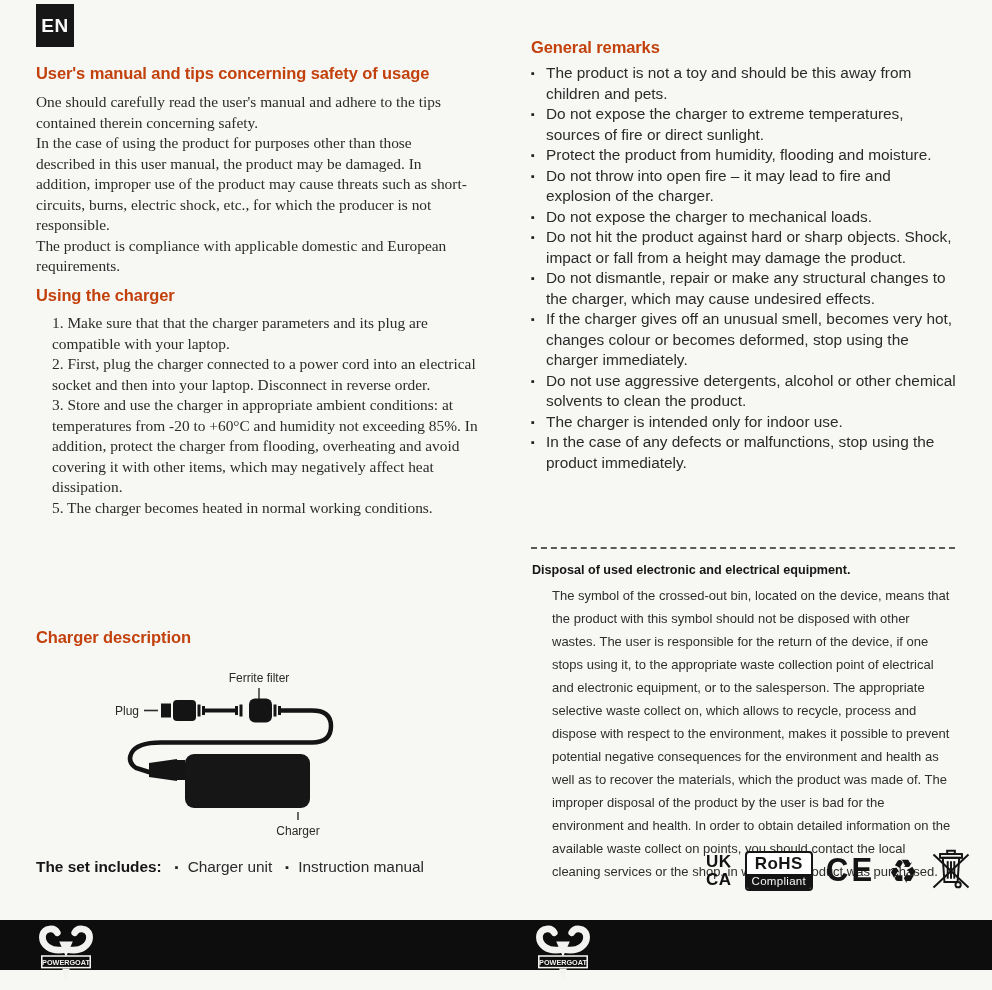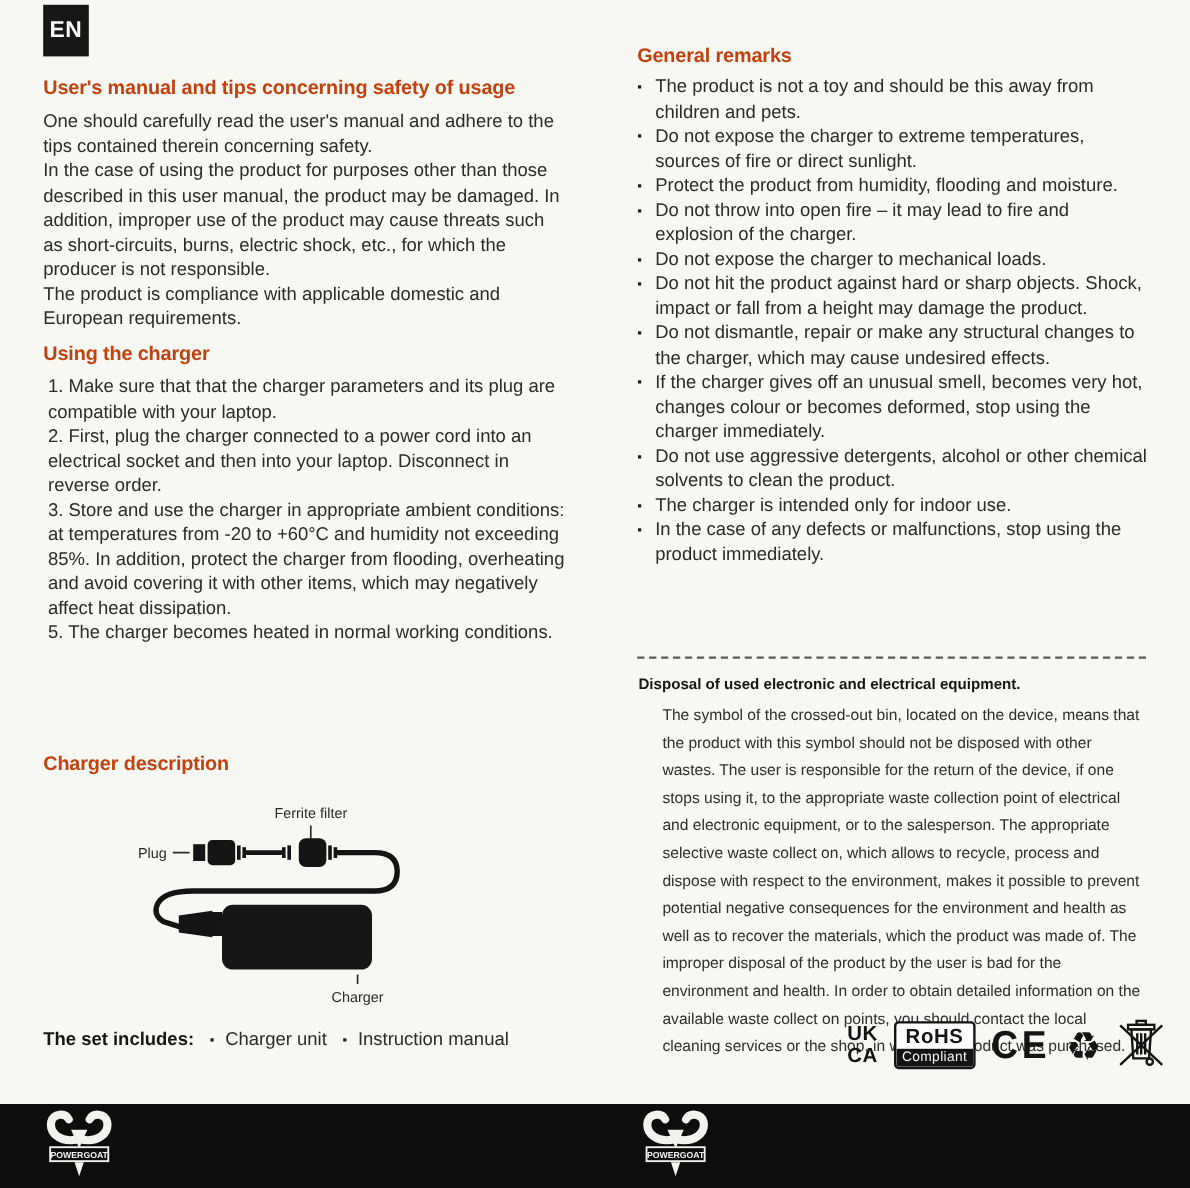--- a/index.html
+++ b/index.html
@@ -18,21 +18,21 @@
   .en-badge{
     position:absolute;left:36px;top:4px;width:38px;height:43px;
     background:#171717;color:#fafafa;
     display:flex;align-items:center;justify-content:center;
     font-weight:bold;font-size:19px;letter-spacing:.5px;
   }
   
   .h-main{position:absolute;font-size:16.5px;font-weight:bold;color:#c2410c;letter-spacing:-0.1px;white-space:nowrap;}
   
   .body-block{position:absolute;width:434px;font-size:15.4px;line-height:20.5px;color:#2b2b2b;}
-  .body-block .para{margin:0;}
+  .body-block .para{margin:0;font-family:Liberation Serif, serif;}
   
   ul.bullets{list-style:none;margin:0;padding:0;}
   ul.bullets li{position:relative;padding-left:15px;margin:0;}
   ul.bullets li::before{
     content:"▪";position:absolute;left:0;top:0;font-size:11px;line-height:20.5px;color:#1d1d1d;
   }
   
   .divider{position:absolute;left:531px;top:547px;width:424px;border-top:2px dashed #5a5a5a;}
   .disposal-heading{position:absolute;left:532px;top:563px;font-size:12.6px;font-weight:bold;color:#161616;white-space:nowrap;}
   .disposal-body{position:absolute;left:532px;top:584px;width:400px;font-size:13px;line-height:23px;color:#2e2e2e;margin-left:20px;}
@@ -46,42 +46,42 @@
   .diagram text{font-family:"Liberation Sans","DejaVu Sans",sans-serif;fill:#2a2a2a;}
   
   .certs{position:absolute;left:706px;top:845px;height:52px;display:flex;align-items:center;gap:13px;}
   .ukca{font-weight:800;font-size:17px;line-height:18px;color:#111;letter-spacing:.5px;text-align:center;}
   .rohs{border:2.5px solid #141414;border-radius:4px;overflow:hidden;text-align:center;background:#fff;}
   .rohs .top{font-weight:800;font-size:17px;color:#141414;padding:1px 7px 0;letter-spacing:.5px;}
   .rohs .bot{background:#141414;color:#f5f5f3;font-size:11.5px;padding:1px 5px 2px;letter-spacing:.3px;}
   .ce{font-size:31px;font-weight:600;color:#141414;letter-spacing:3px;transform:scaleY(1.05);}
   .recycle{font-size:33px;color:#141414;line-height:1;font-family:"DejaVu Sans",sans-serif;}
   
-  .footer{position:absolute;left:0;top:920px;width:992px;height:70px;background:#0d0d0d;}
+  .footer{position:absolute;left:0;top:920px;width:992px;height:50px;background:#0d0d0d;}
   .goat{position:absolute;top:5px;}
   .goat.g1{left:36px;} .goat.g2{left:533px;}
 </style>
 </head>
 <body>
 
 <div id="page">
 
   <div class="en-badge">EN</div>
 
   <div class="h-main" style="left:36px;top:64px;">User's manual and tips concerning safety of usage</div>
 
   <div class="body-block" style="left:36px;top:92px;">
       <div class="para">One should carefully read the user's manual and adhere to the tips contained therein concerning safety.</div>
       <div class="para">In the case of using the product for purposes other than those described in this user manual, the product may be damaged. In addition, improper use of the product may cause threats such as short-circuits, burns, electric shock, etc., for which the producer is not responsible.</div>
       <div class="para">The product is compliance with applicable domestic and European requirements.</div>
     </div>
 
   <div class="h-main" style="left:36px;top:286px;">Using the charger</div>
 
-  <div class="body-block" style="left:40px;top:313px;">
+  <div class="body-block" style="left:52px;top:313px;">
       <div class="para">1. Make sure that that the charger parameters and its plug are compatible with your laptop.</div>
       <div class="para">2. First, plug the charger connected to a power cord into an electrical socket and then into your laptop. Disconnect in reverse order.</div>
       <div class="para">3. Store and use the charger in appropriate ambient conditions: at temperatures from -20 to +60°C and humidity not exceeding 85%. In addition, protect the charger from flooding, overheating and avoid covering it with other items, which may negatively affect heat dissipation.</div>
       <div class="para">5. The charger becomes heated in normal working conditions.</div>
     </div>
 
   <div class="h-main" style="left:36px;top:628px;">Charger description</div>
 
   <svg class="diagram" width="445" height="196" viewBox="0 0 445 196">
 

